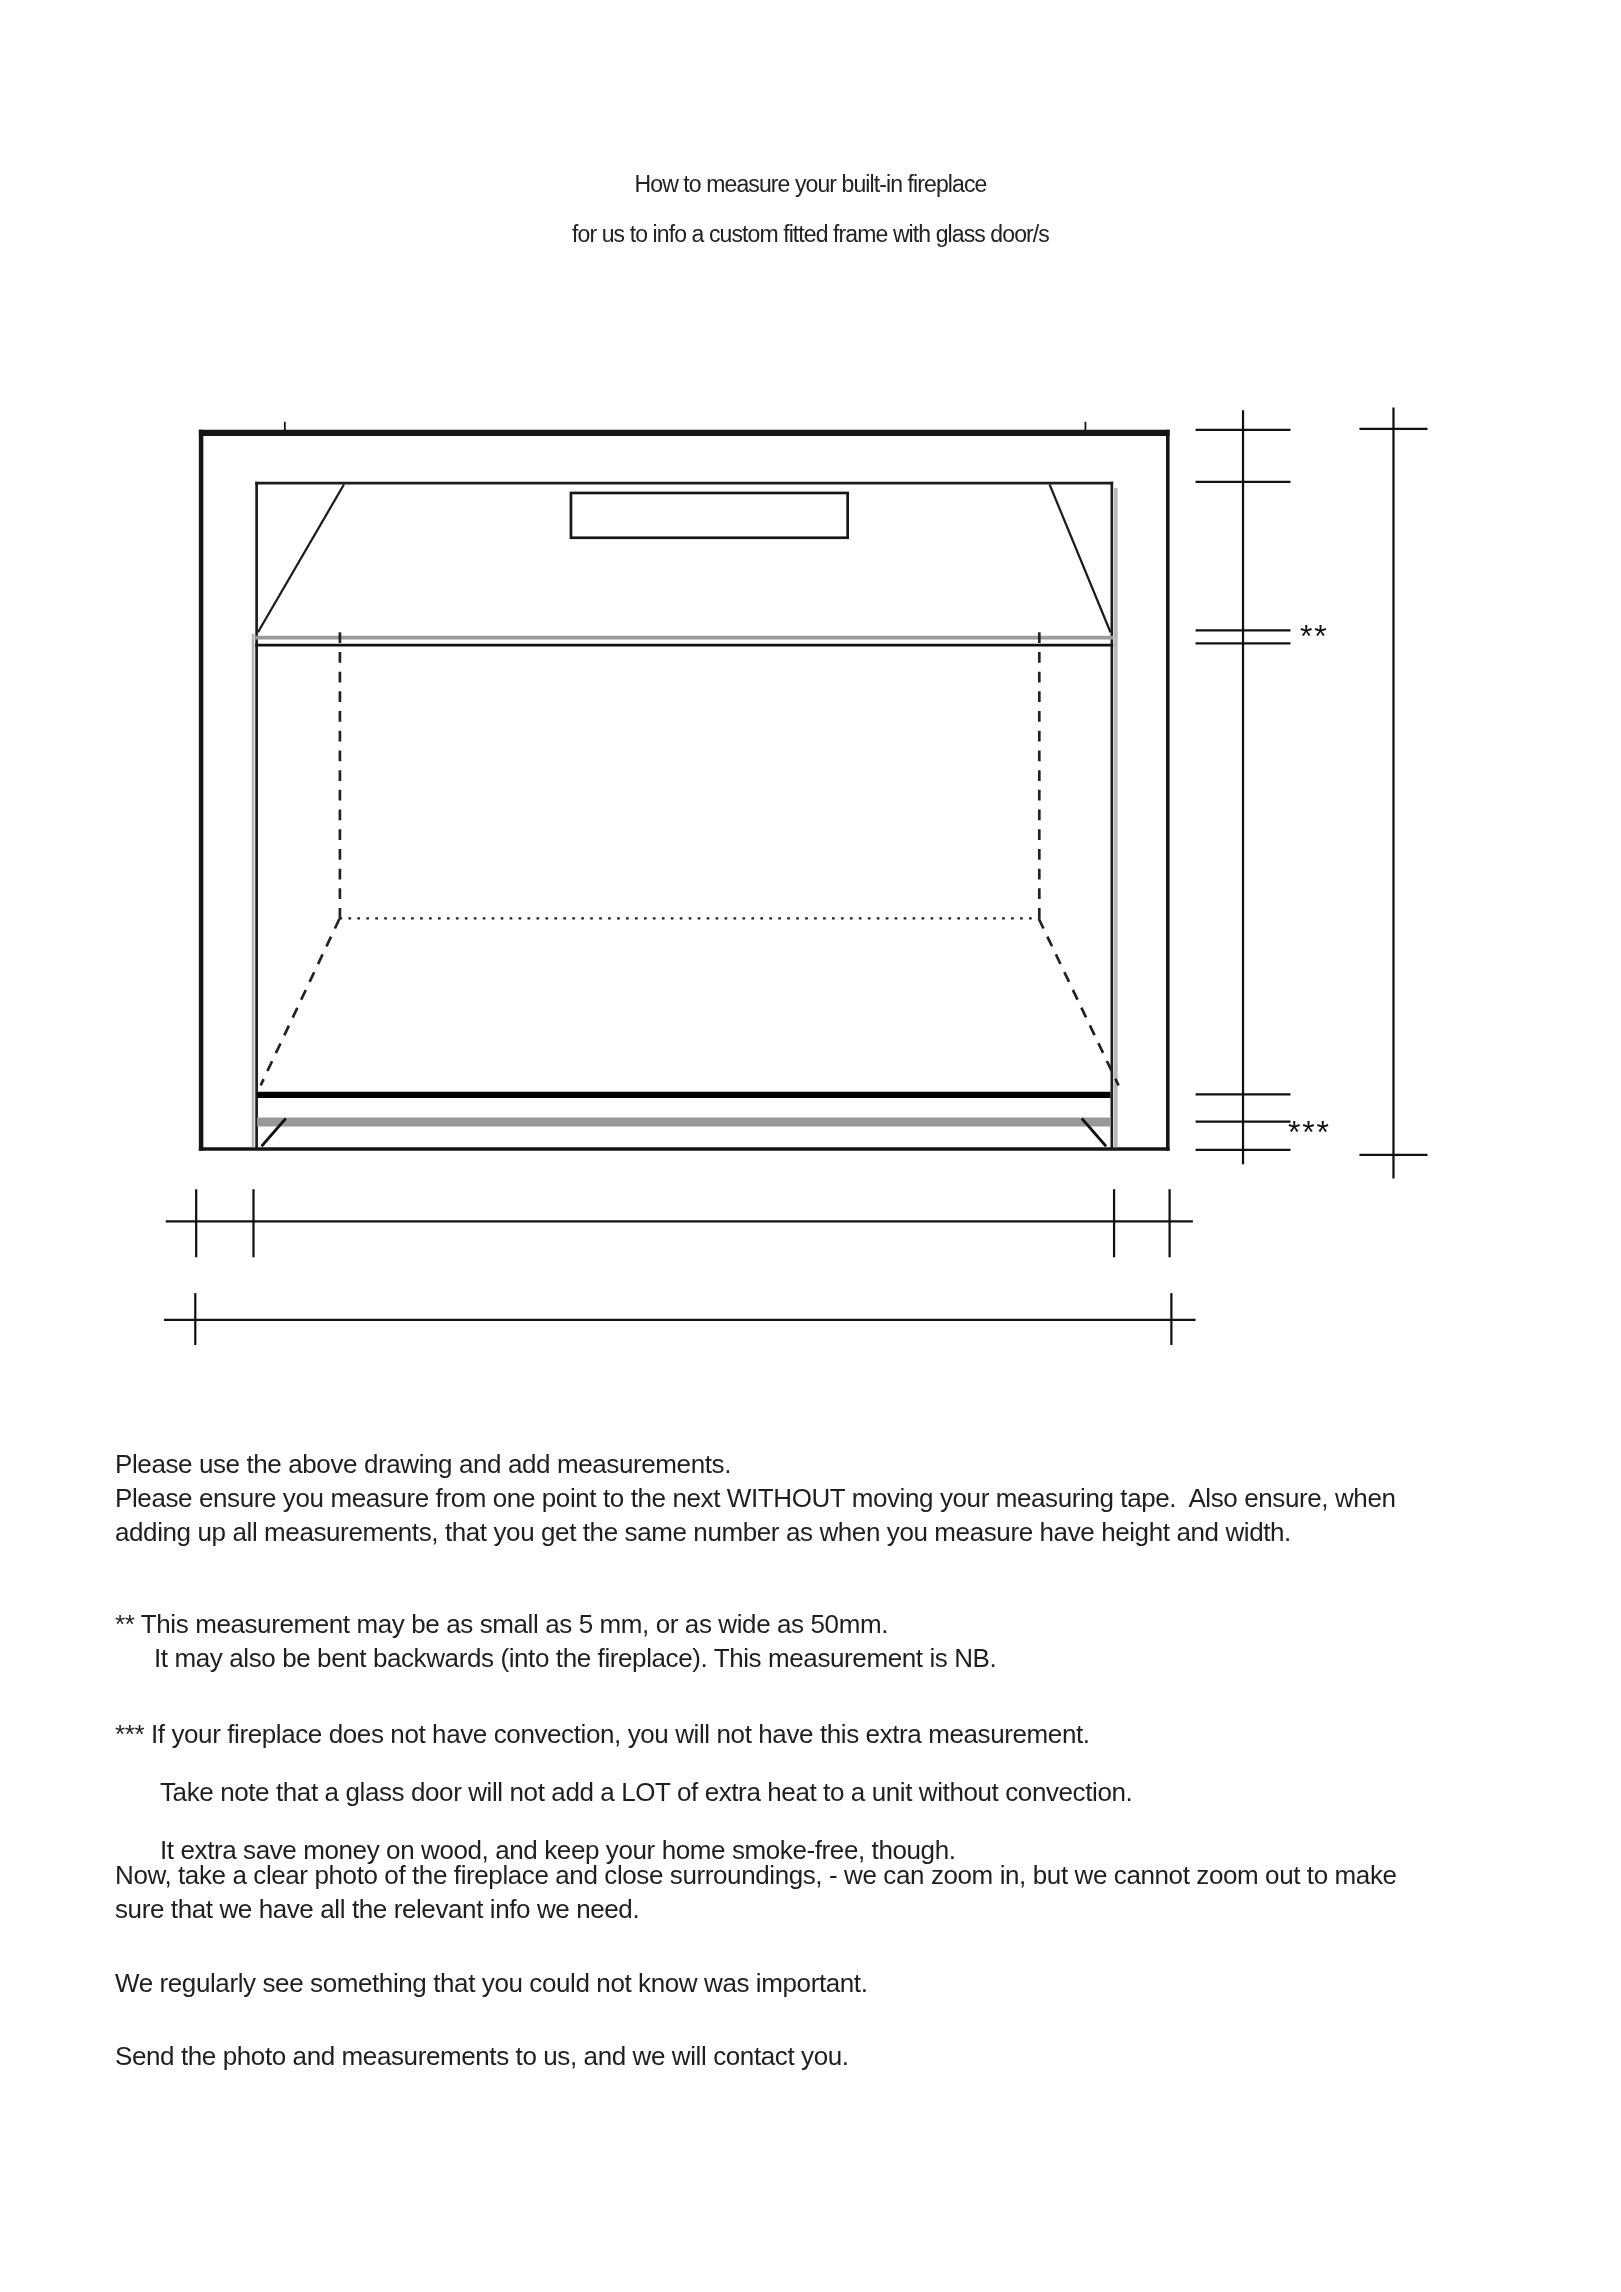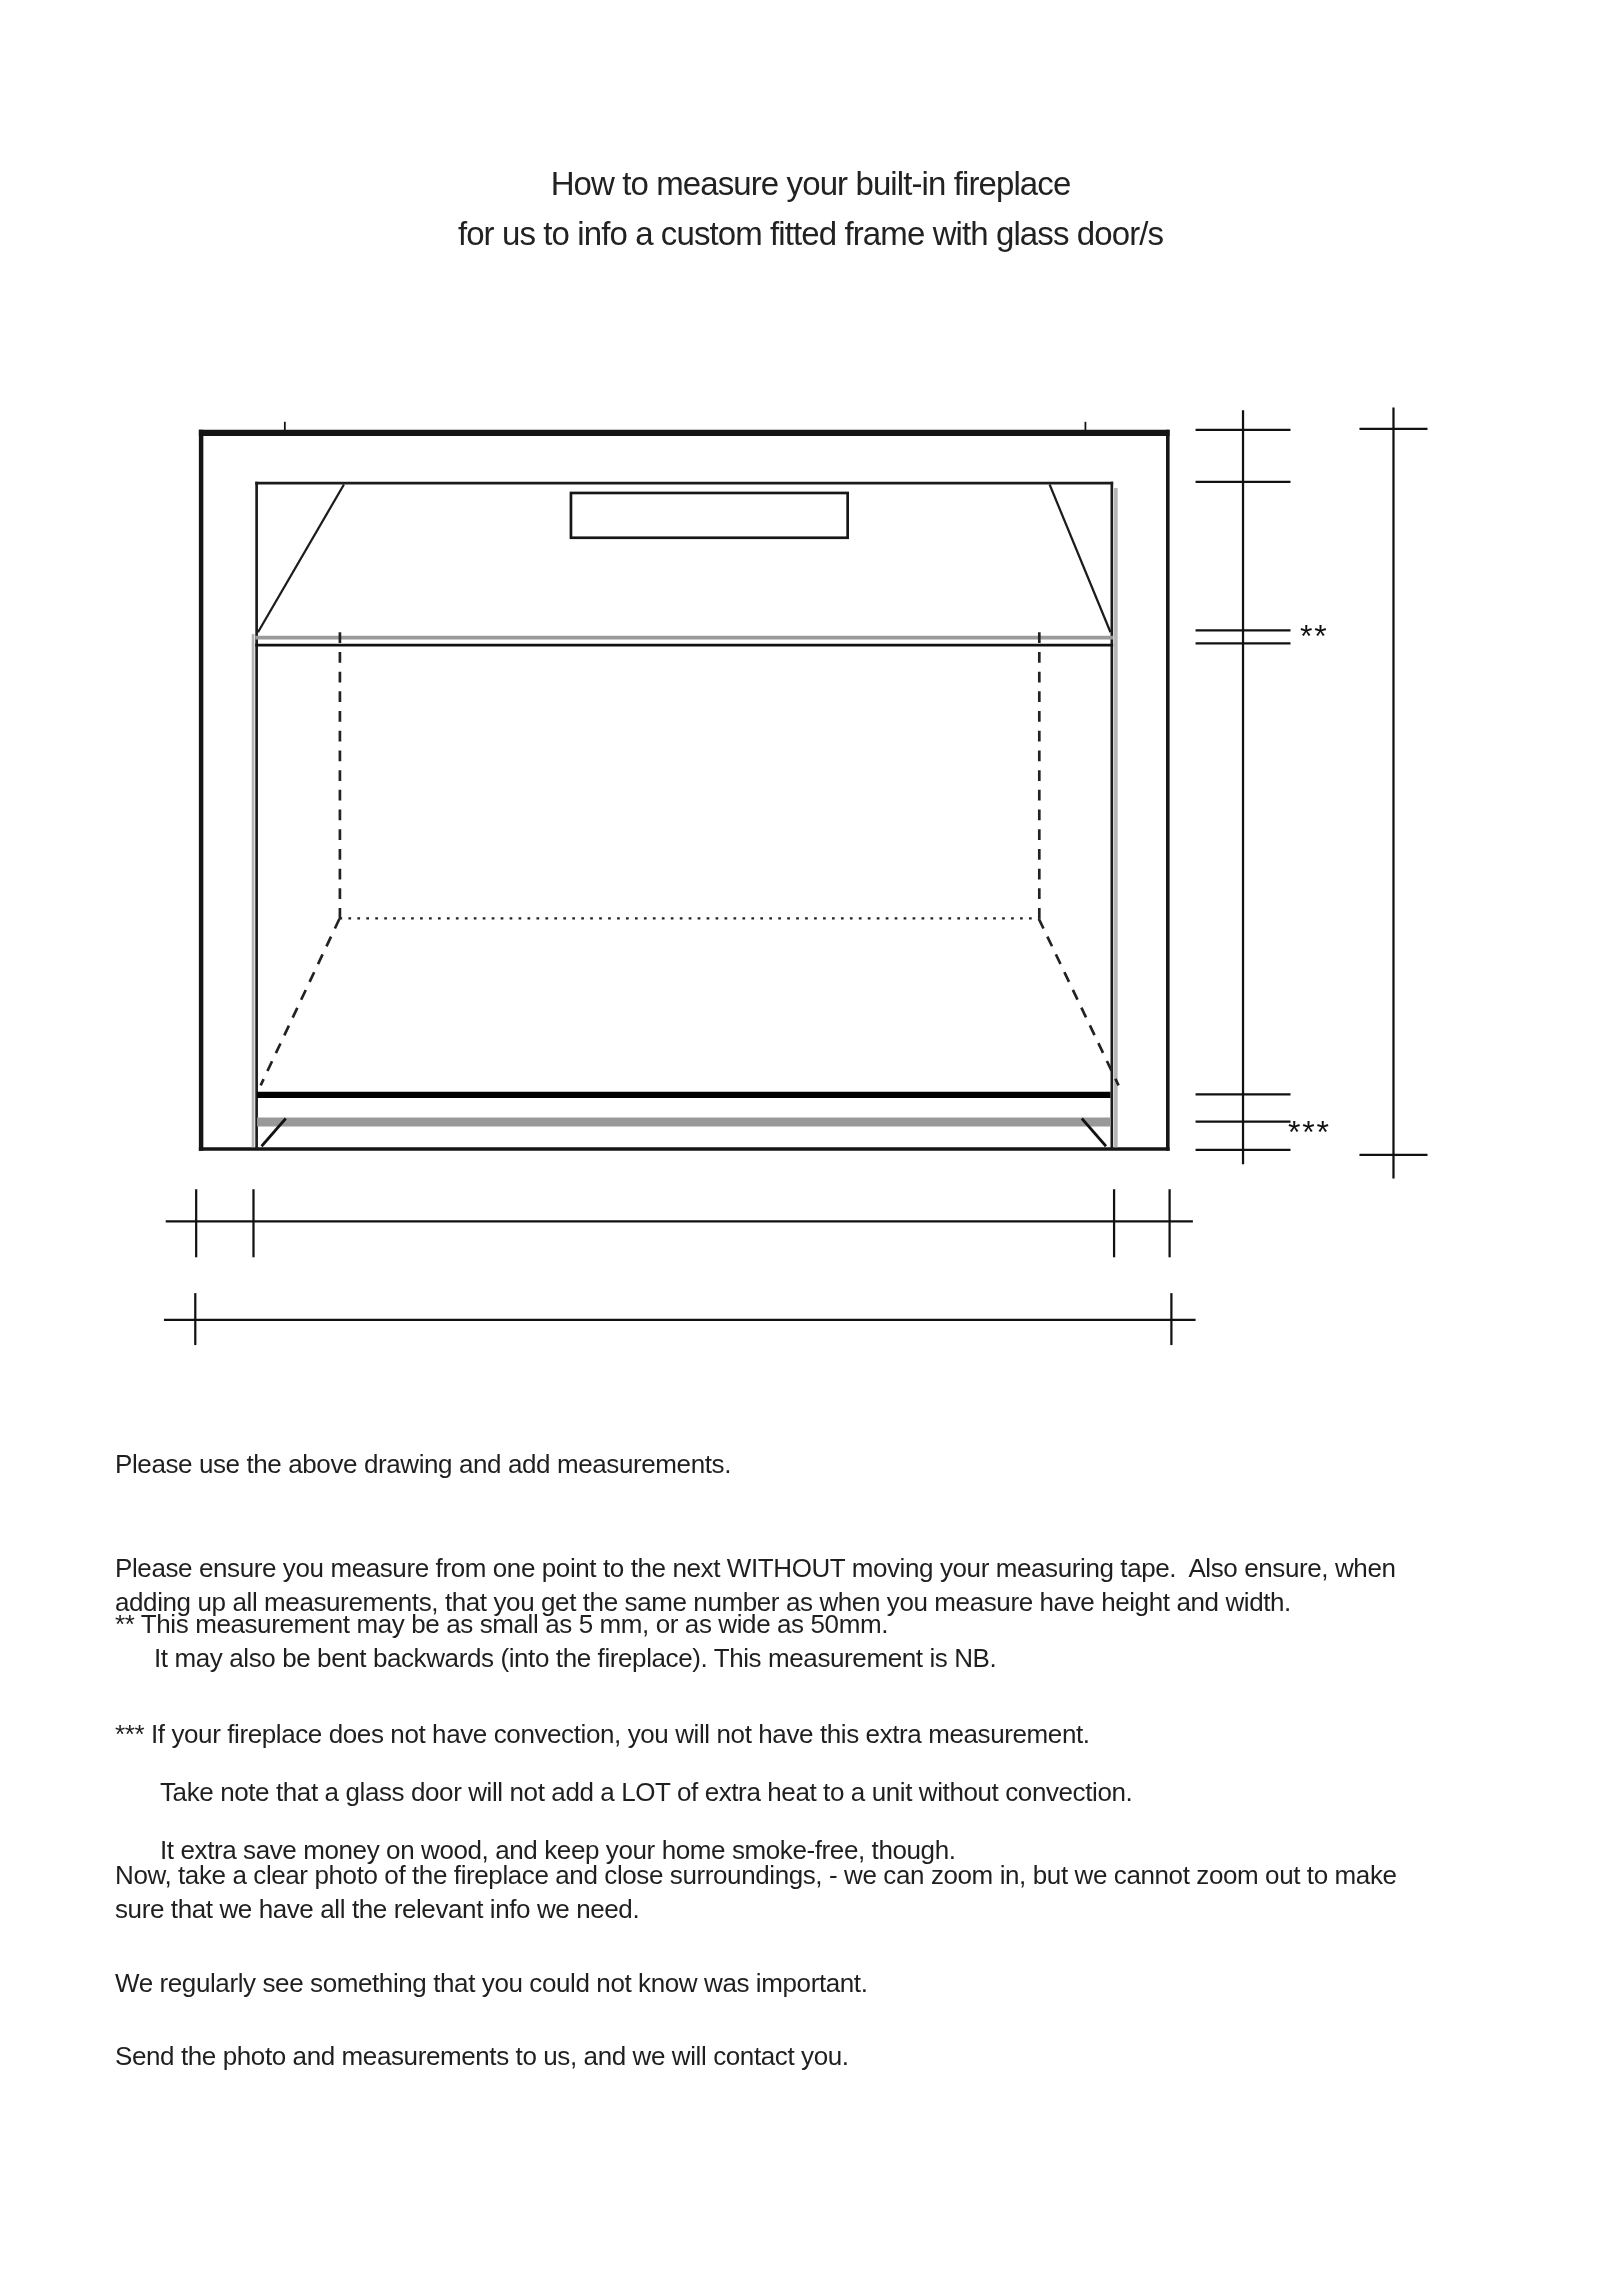--- a/index.html
+++ b/index.html
@@ -11,21 +11,21 @@
     font-family:"Liberation Sans", sans-serif;
     color:#1c1c1c;
     overflow:hidden;
   }
   #diagram-svg{position:absolute;left:0;top:0;}
   .title-block{
     position:absolute;
     left:0; top:159px;
     width:1621px;
     text-align:center;
-    font-size:33px;
+    font-size:23px;
     line-height:50px;
     font-weight:300;
     letter-spacing:-0.9px;
     color:#222222;
   }
   .para{
     position:absolute;
     left:115px;
     font-size:26px;
     line-height:34px;
@@ -40,21 +40,21 @@
     position:absolute;
     font-size:32px;
     line-height:32px;
     font-weight:400;
     color:#111111;
     letter-spacing:1.8px;
   }
   #star-top{left:1300px;top:620px;}
   #star-bottom{left:1288px;top:1116px;}
   #para-1{top:1428px;margin-top:19px;}
-  #para-2{top:1551px;}
+  #para-2{top:1481px;}
   #para-3{top:1607px;}
   #para-4{top:1717px;}
   #para-5{top:1858px;}
   #para-6{top:1966px;}
   #para-7{top:2039px;}
 </style>
 </head>
 <body>
 
 <div id="page">

